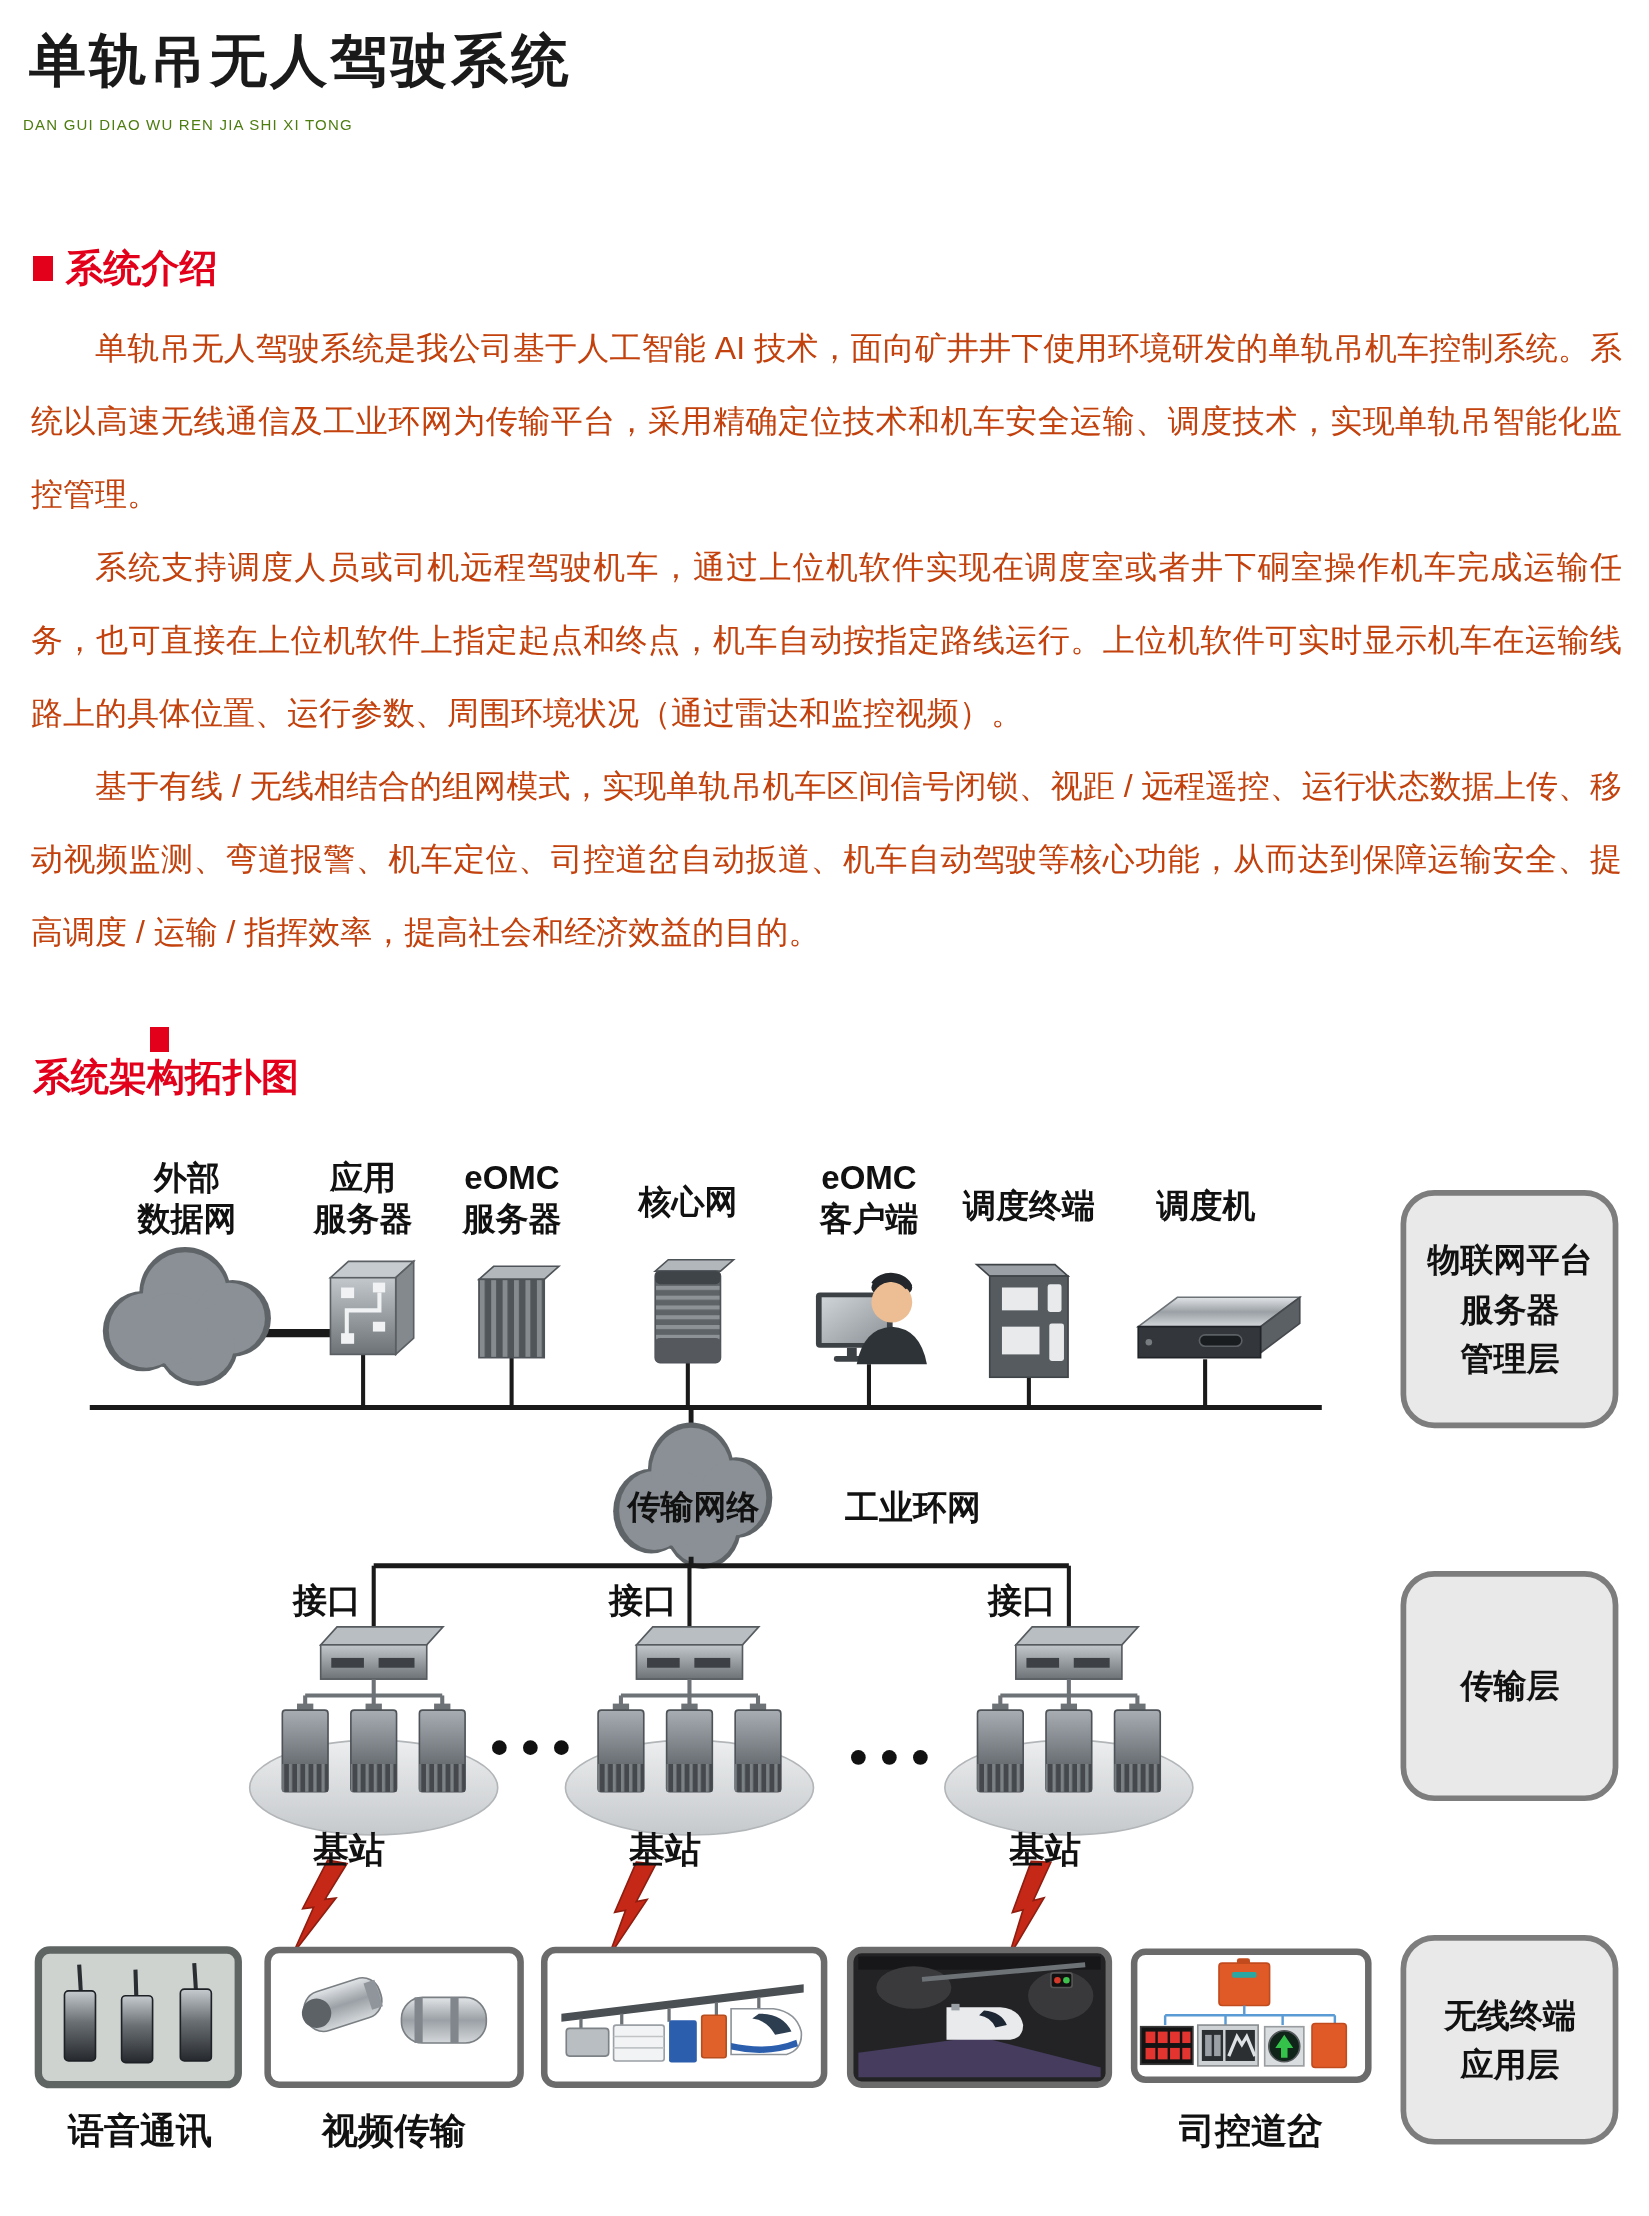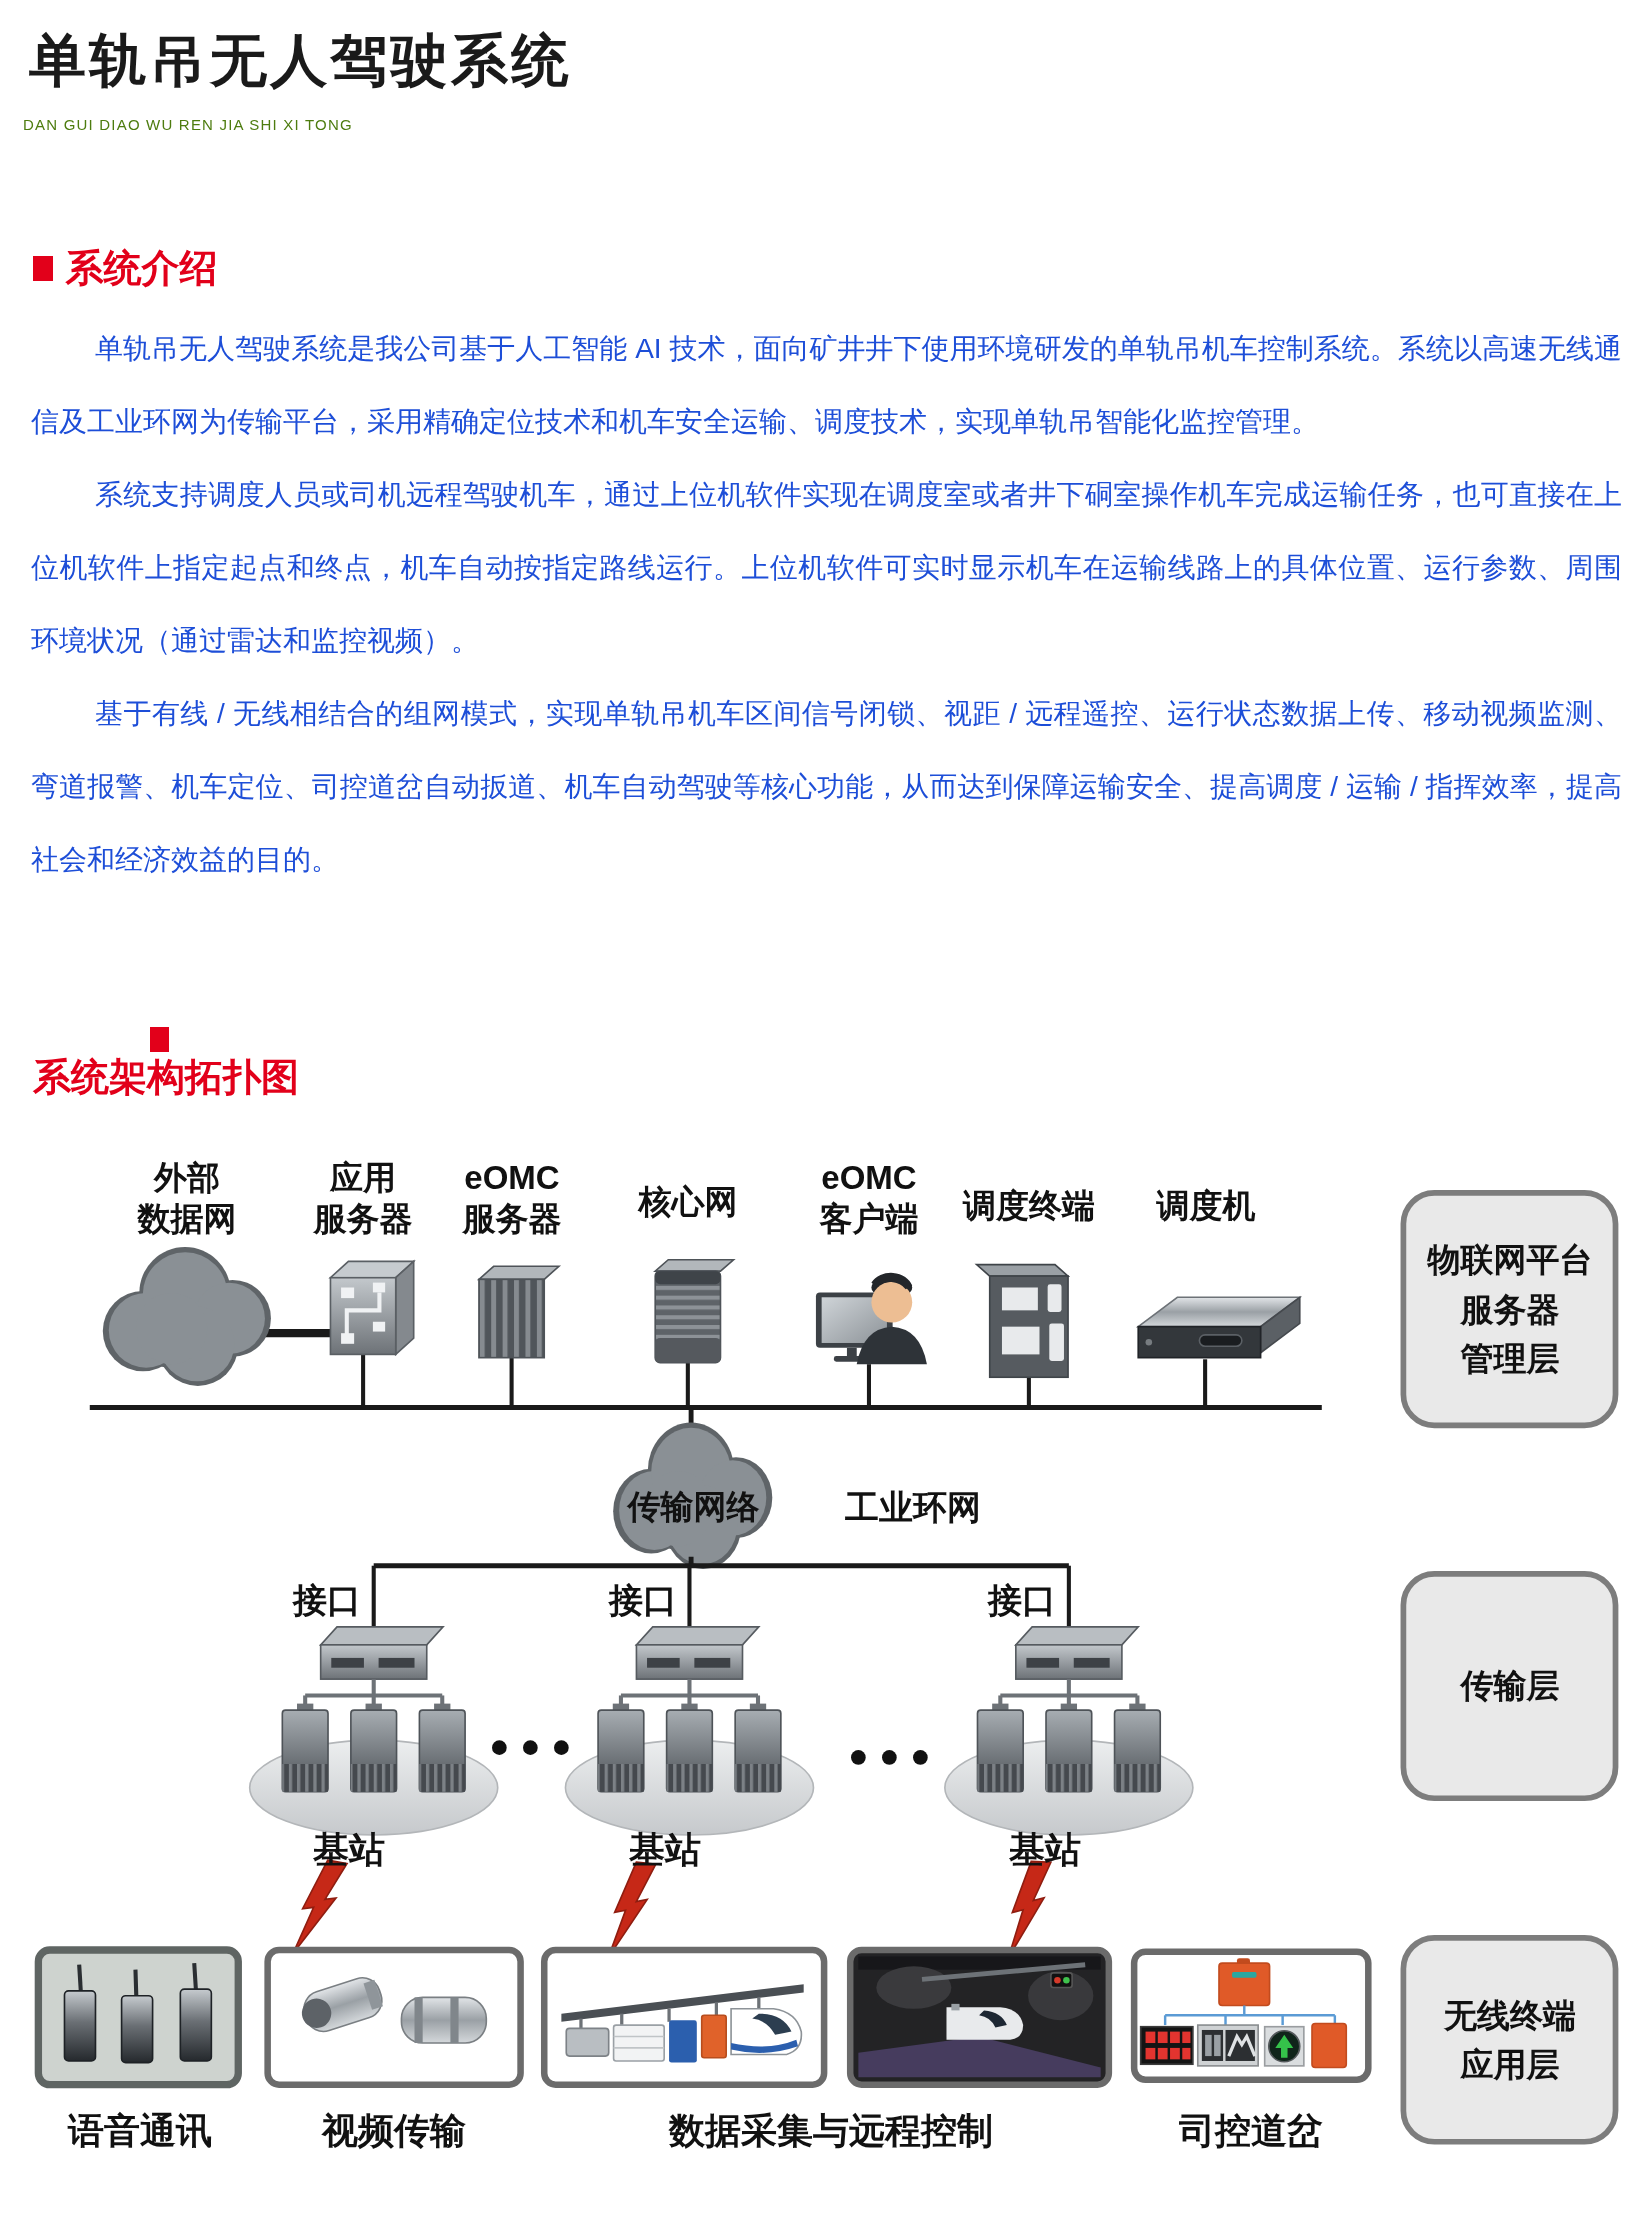--- a/index.html
+++ b/index.html
@@ -8,22 +8,22 @@
   .abs{position:absolute;}
   
   .title{left:29px;top:23px;font-size:57px;font-weight:bold;letter-spacing:3.3px;color:#1a1a1a;}
   .subtitle{left:23px;top:116px;font-size:15px;color:#4d7c0f;letter-spacing:1.2px;}
   
   .sechead{display:flex;align-items:center;font-size:38px;font-weight:bold;color:#e2001a;}
   .sechead .bullet{display:inline-block;width:19.6px;height:24.5px;background:#e2001a;margin-right:13px;}
   .h1pos{left:33px;top:243px;}
   .h2pos{left:33px;top:1027px;flex-direction:column;}
   
-  .bodytext{left:31px;top:312px;width:1591px;font-size:28px;line-height:73px;
-            text-align:justify;color:#1d4ed8;}
+  .bodytext{left:31px;top:312px;width:1591px;font-size:32px;line-height:73px;
+            text-align:justify;color:#c2410c;}
   .bodytext p{margin:0;text-indent:64px;}
   
   .diagram{left:0;top:1139px;width:1649px;height:1077px;}
   .diagram svg{position:absolute;left:0;top:0;}
   .dlbl{position:absolute;font-weight:bold;color:#111;white-space:pre-line;text-align:center;}
   .nodelbl{width:180px;font-size:33px;line-height:41px;}
   .cloudlbl{font-size:33px;}
   .ringlbl{font-size:34px;text-align:right;}
   .iflbl{width:90px;font-size:34px;text-align:right;}
   .bslbl{width:98px;font-size:36px;}
@@ -398,18 +398,17 @@
 
     <div class="dlbl layerlbl" style="left:1404px;top:54px;height:233px;">物联网平台
 服务器
 管理层</div>
     <div class="dlbl layerlbl" style="left:1404px;top:435px;height:224px;">传输层</div>
     <div class="dlbl layerlbl" style="left:1404px;top:799px;height:204px;">无线终端
 应用层</div>
 
     <div class="dlbl botlbl" style="left:42px;top:968px;width:196px;">语音通讯</div>
     <div class="dlbl botlbl" style="left:296px;top:968px;width:196px;">视频传输</div>
-    <div class="dlbl botlbl" style="left:668px;top:968px;width:326px;">数据采集与远程控制</div>
     <div class="dlbl botlbl" style="left:1153px;top:968px;width:196px;">司控道岔</div>
 
   </div>
 </div>
 
 
 </body></html>

